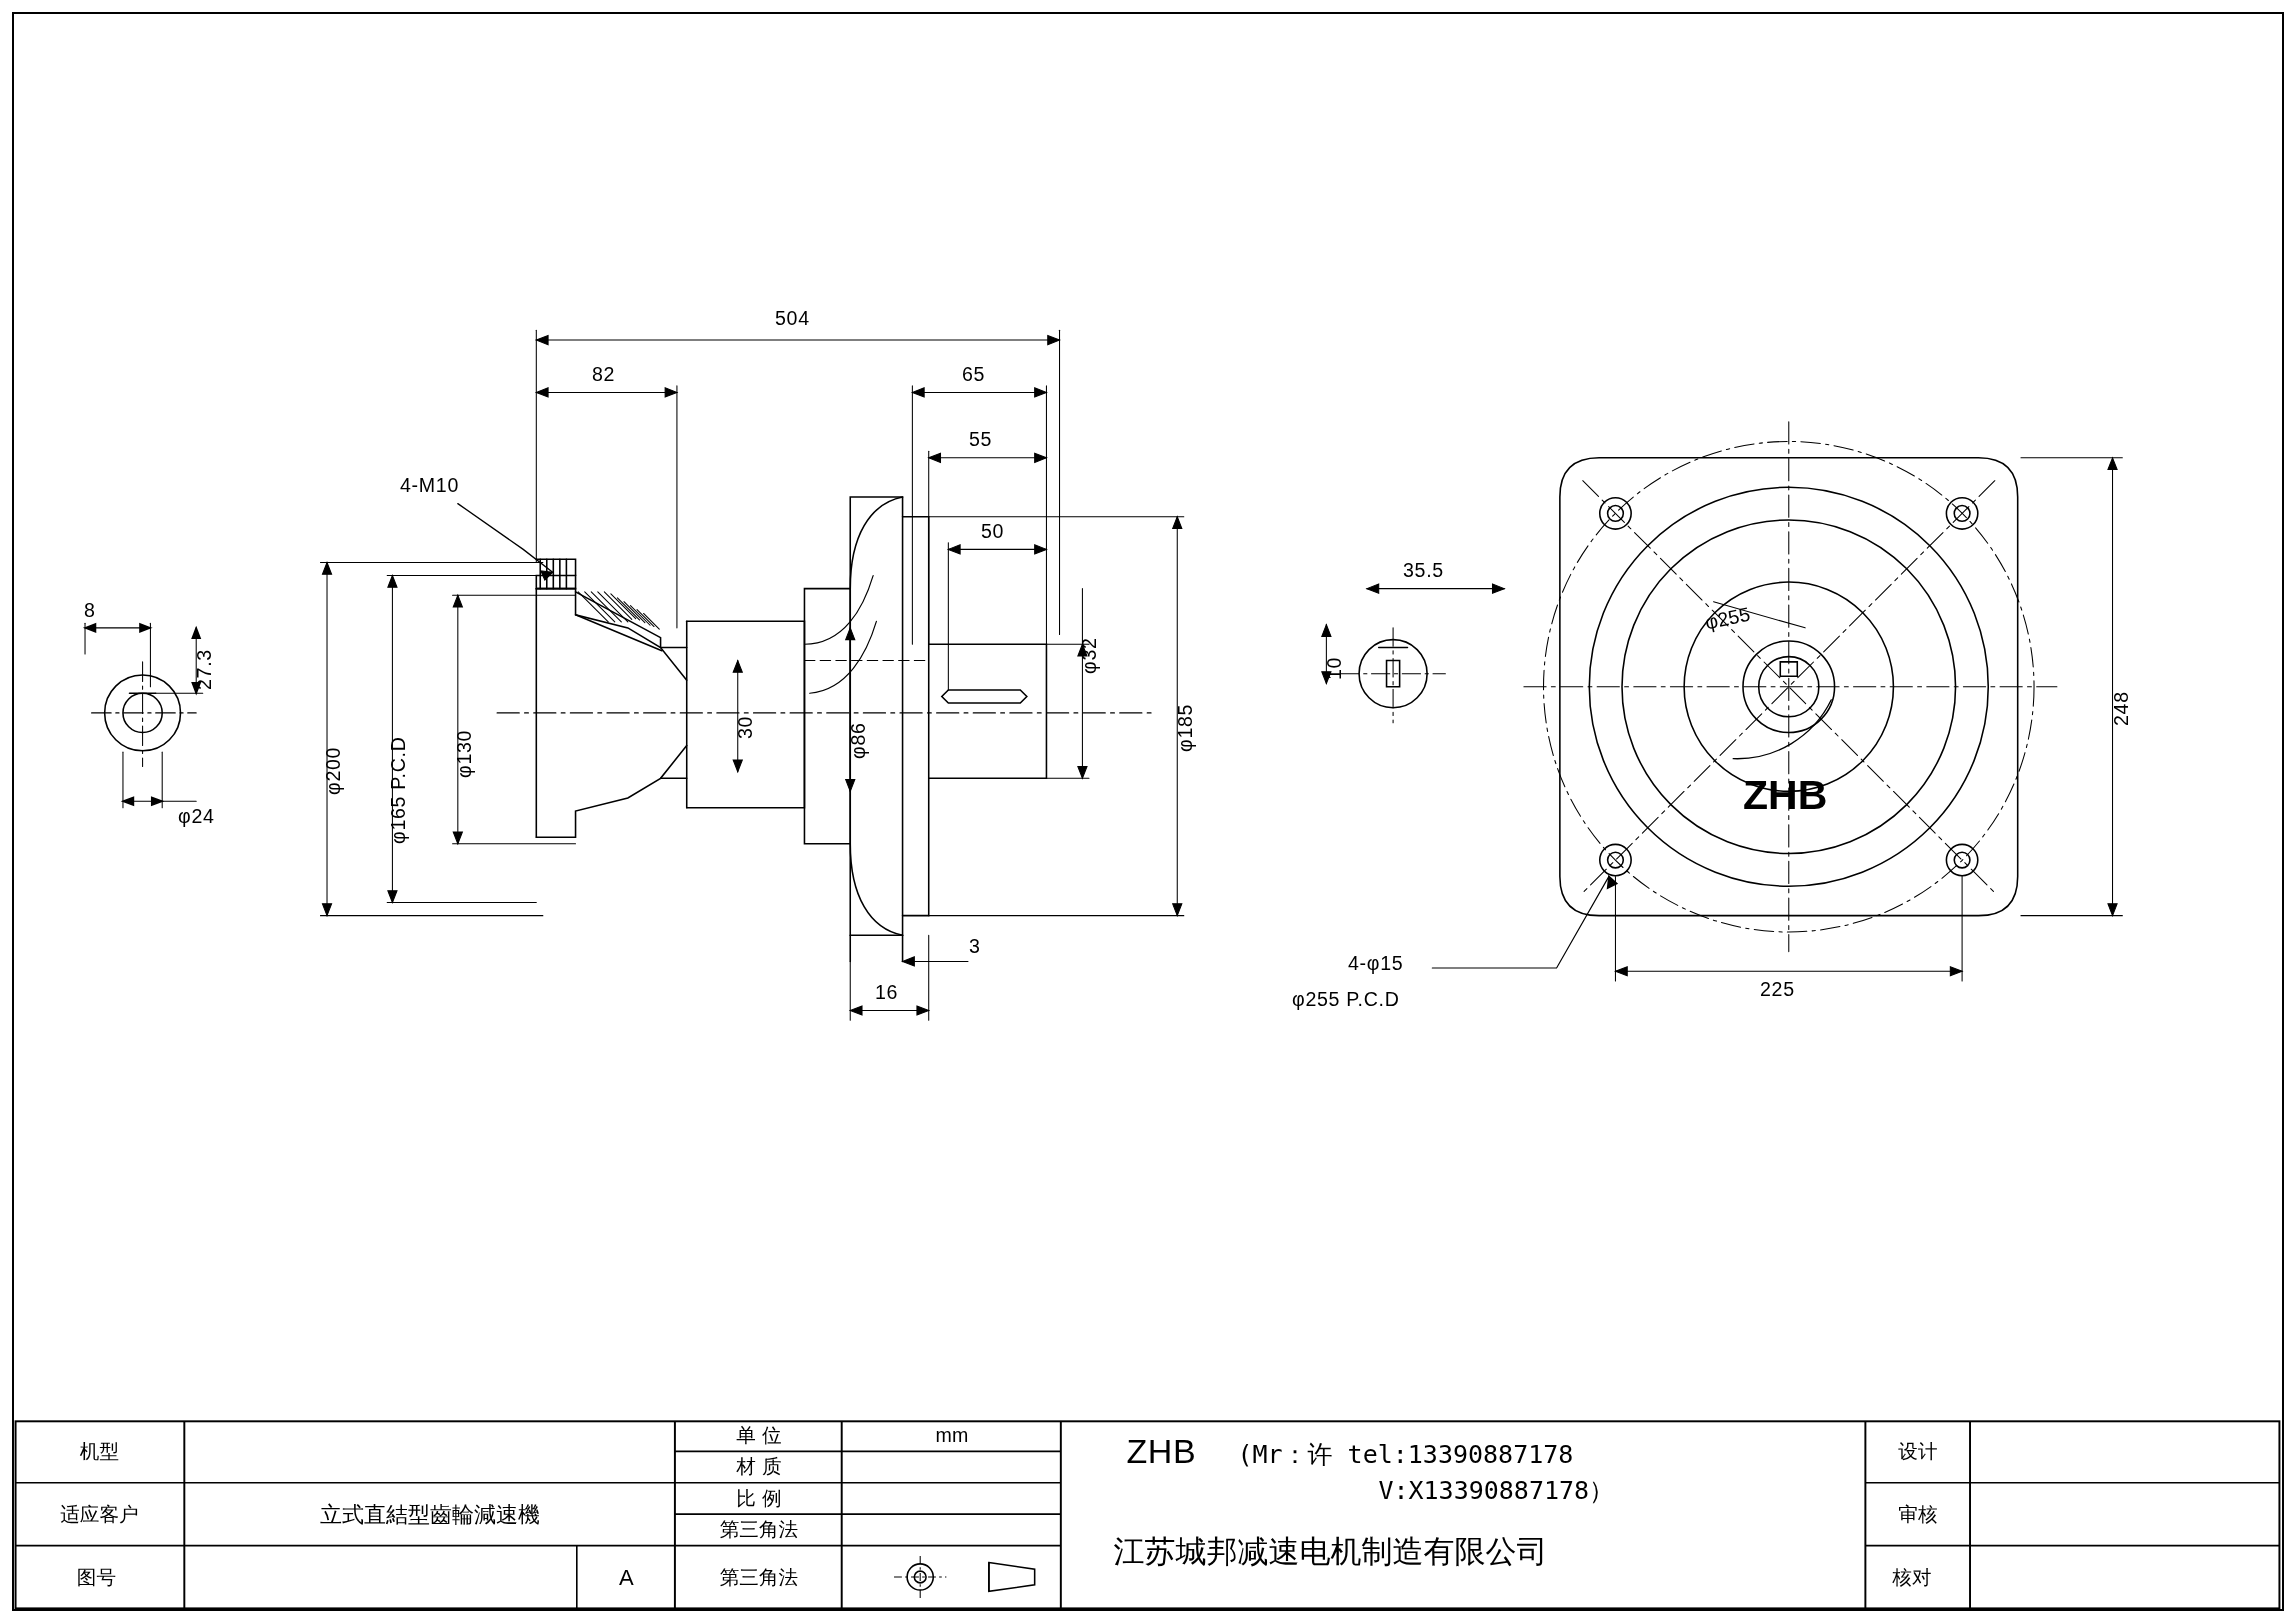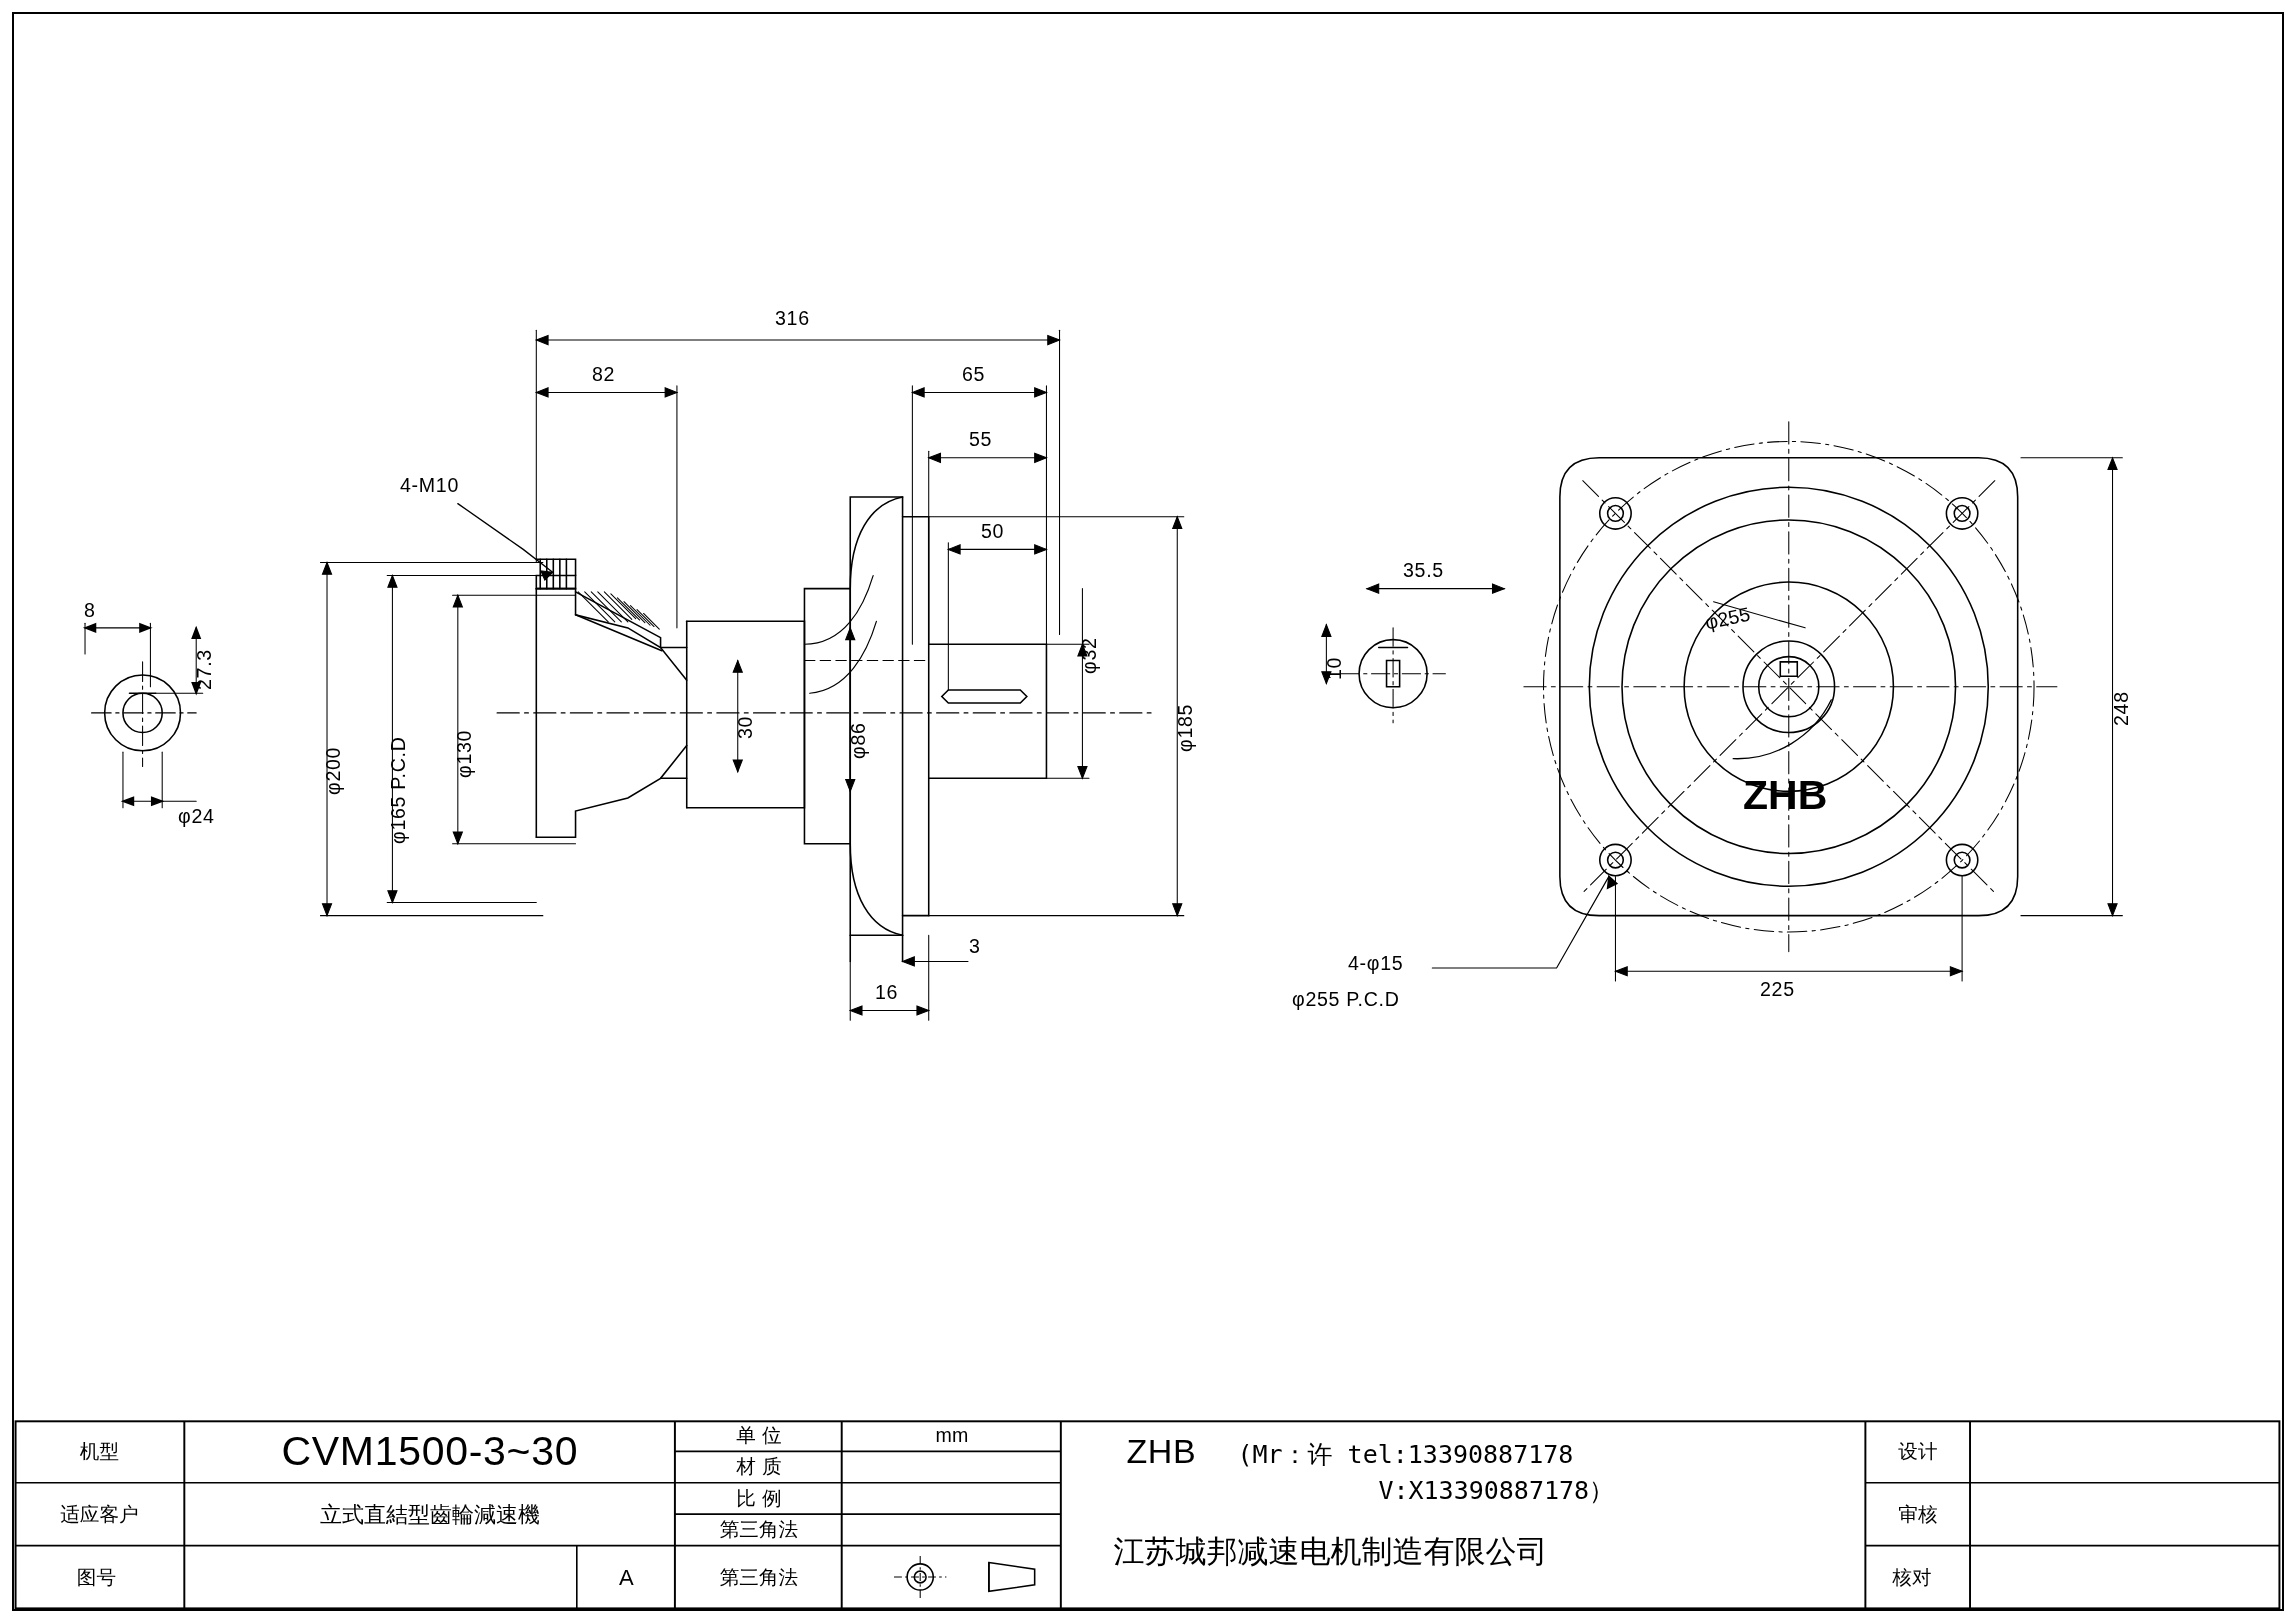--- a/index.html
+++ b/index.html
@@ -250,21 +250,21 @@
           <path d="M3000 1340 L3000 1500"></path>
         </g>
       </g>
     </g>
   </svg>
 
   <div class="txt lbl" style="left:84px;top:599px;">8</div>
   <div class="txt lbl rot90" style="left:193px;top:690px;">27.3</div>
   <div class="txt lbl" style="left:178px;top:805px;">φ24</div>
 
-  <div class="txt lbl" style="left:775px;top:307px;">316</div>
+  <div class="txt lbl" style="left:775px;top:307px;">504</div>
   <div class="txt lbl" style="left:592px;top:363px;">82</div>
   <div class="txt lbl" style="left:962px;top:363px;">65</div>
   <div class="txt lbl" style="left:969px;top:428px;">55</div>
   <div class="txt lbl" style="left:981px;top:520px;">50</div>
 
   <div class="txt lbl" style="left:400px;top:474px;">4-M10</div>
 
   <div class="txt lbl rot90" style="left:322px;top:795px;">φ200</div>
   <div class="txt lbl rot90" style="left:387px;top:844px;">φ165 P.C.D</div>
   <div class="txt lbl rot90" style="left:453px;top:778px;">φ130</div>
@@ -313,21 +313,20 @@
         <circle cx="1385" cy="240" r="20"></circle>
         <circle cx="1385" cy="240" r="9"></circle>
         <path d="M1345 240 L1425 240" stroke-dasharray="12 5 4 5" stroke-width="1.6"></path>
         <path d="M1385 208 L1385 272" stroke-dasharray="12 5 4 5" stroke-width="1.6"></path>
         <path d="M1490 218 L1560 228 L1560 252 L1490 262 Z"></path>
         <path d="M1490 218 L1490 262"></path>
       </g>
     </svg>
 
     <div class="tb-cell cjk" style="left:0;top:0;width:170px;height:63px;">机型</div>
-    <div class="tb-cell big-model" style="left:170px;top:0;width:491px;height:63px;">CVM1500-3~30</div>
     <div class="tb-cell cjk" style="left:661px;top:0;width:167px;height:31px;">单  位</div>
     <div class="tb-cell" style="left:828px;top:0;width:219px;height:31px;">mm</div>
     <div class="tb-cell cjk" style="left:661px;top:31px;width:167px;height:31px;border-radius:7px;">材  质</div>
     <div class="tb-cell" style="left:828px;top:31px;width:219px;height:31px;"></div>
 
     <div class="tb-cell cjk" style="left:1851px;top:0;width:105px;height:63px;">设计</div>
     <div class="tb-cell" style="left:1956px;top:0;width:309px;height:63px;"></div>
     <div class="tb-cell cjk" style="left:1851px;top:63px;width:105px;height:63px;">审核</div>
     <div class="tb-cell" style="left:1956px;top:63px;width:309px;height:63px;"></div>
     <div class="tb-cell cjk" style="left:1851px;top:126px;width:93px;height:63px;">核对</div>

